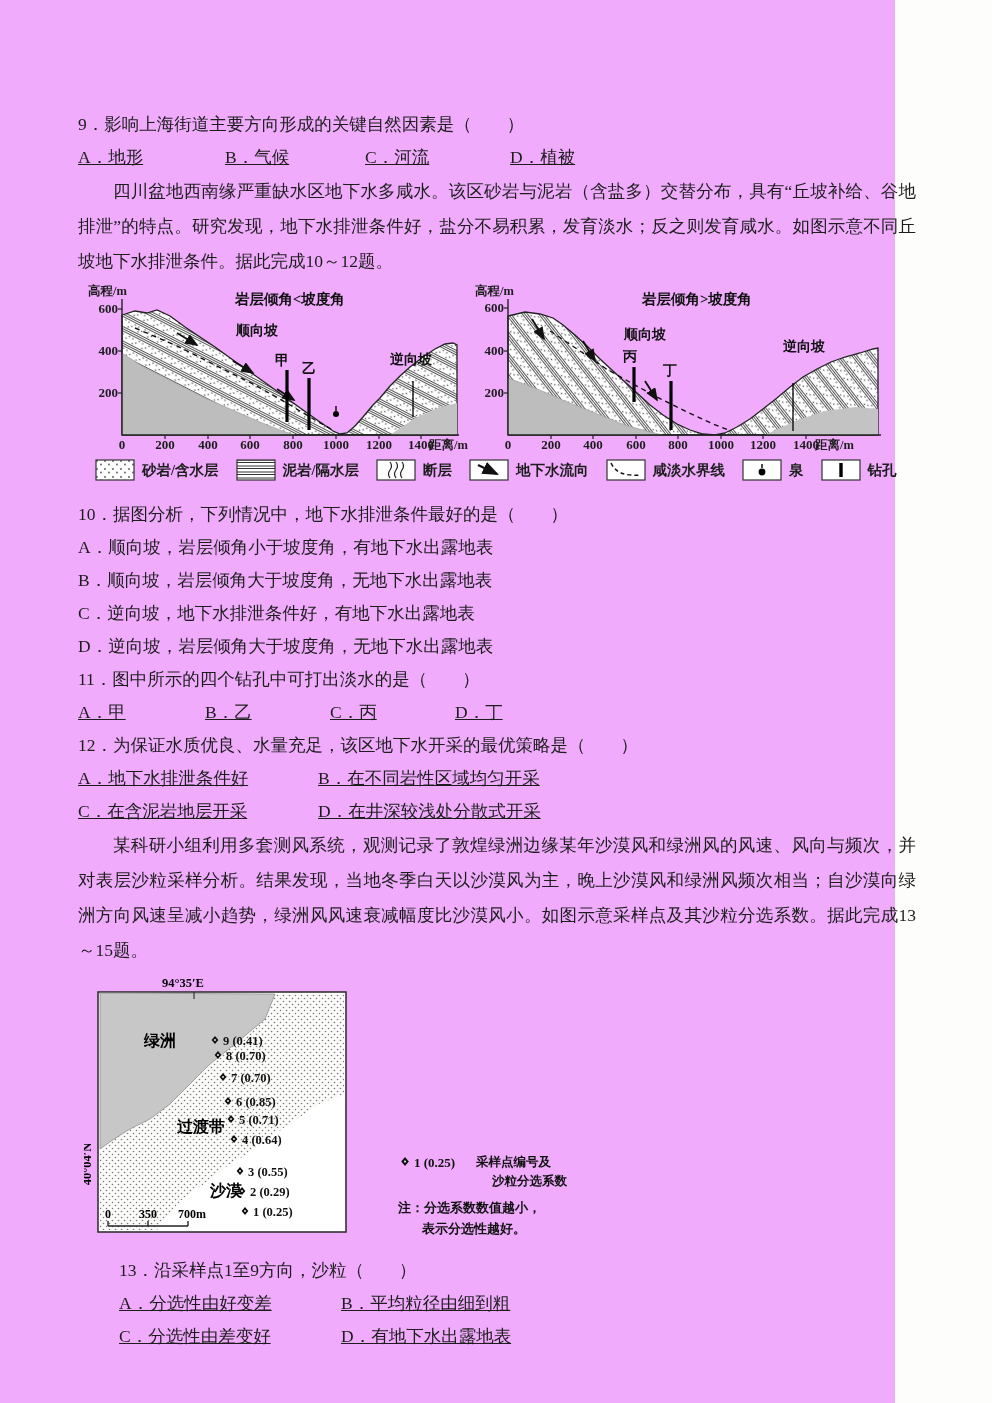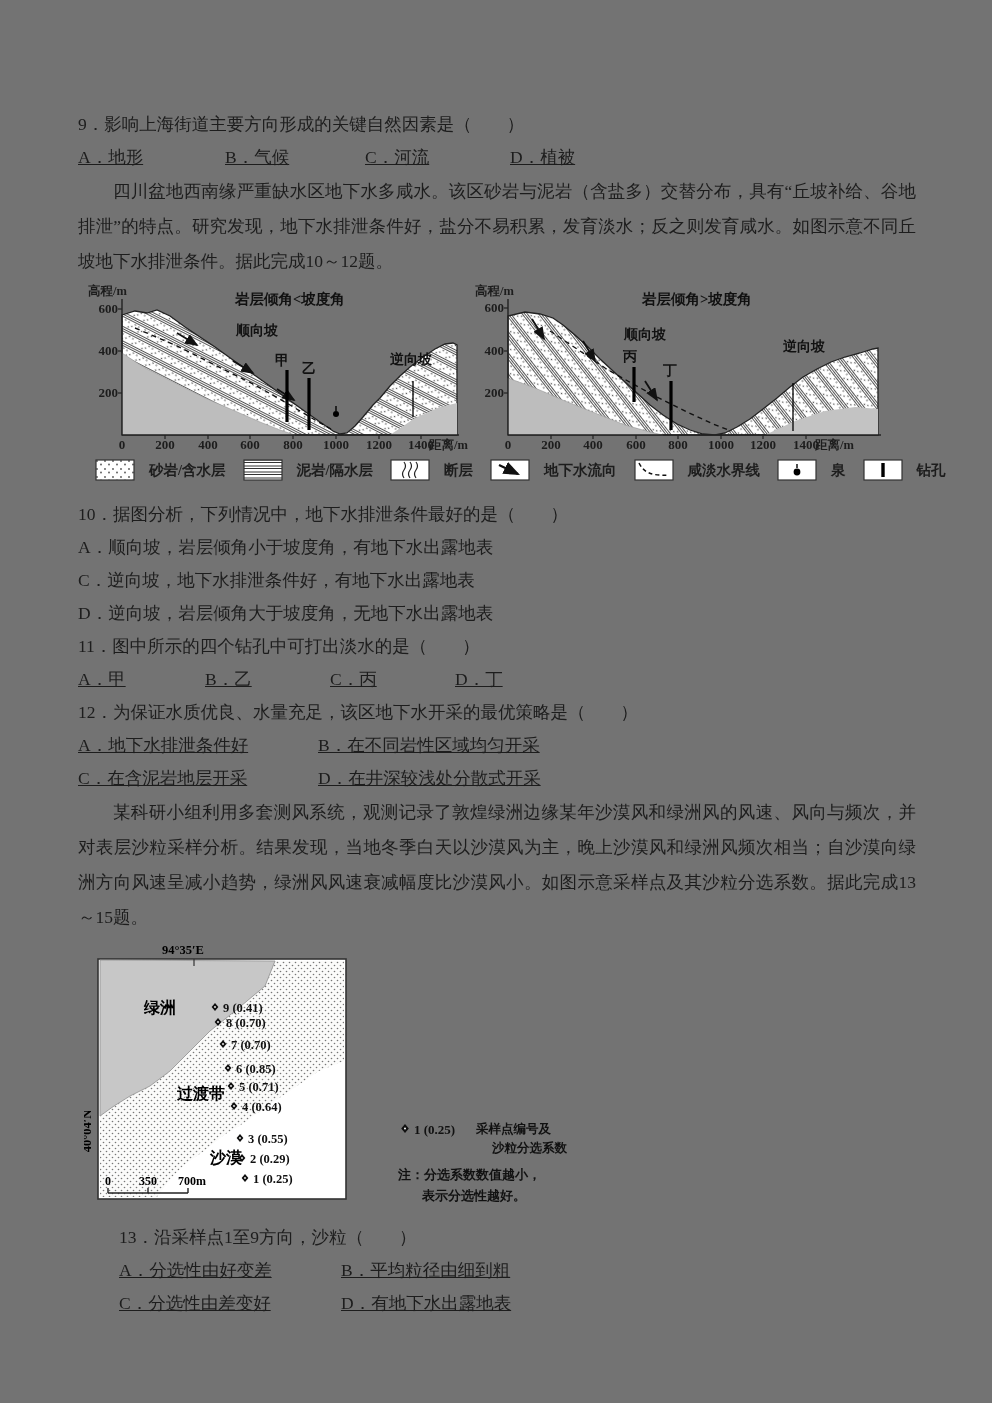--- a/index.html
+++ b/index.html
@@ -2,32 +2,32 @@
 <html><head>
 <meta charset="utf-8">
 <style>
   html,body{margin:0;padding:0;}
   body{
     width:992px;height:1403px;overflow:hidden;
     background:#fdfdfc;color:#1d1d1d;
     font-family:"Liberation Serif","DejaVu Serif",serif;
     position:relative;
   }
-  .sheet{position:absolute;left:0;top:0;width:992px;height:1403px;background:#737373;}
+  .sheet{position:absolute;left:0;top:0;width:895px;height:1403px;background:#f0abfc;}
   .content{position:absolute;left:78px;top:108px;width:838px;}
   .line{font-size:17.5px;line-height:33px;white-space:nowrap;}
   .passage{font-size:17.5px;line-height:35px;text-align:justify;text-indent:2em;white-space:normal;}
   .opts-inline span{display:inline-block;text-decoration:underline;}
   .q9w0{width:147px}.q9w1{width:140px}.q9w2{width:145px}
   .q11w0{width:127px}.q11w1{width:125px}.q11w2{width:125px}
   .halfw{width:240px;}
   .q13w{width:222px;}
   .fig1{margin:4px 0 0 7px;}
   .fig-legend{display:flex;align-items:center;margin:2px 0 0 10px;gap:17px;}
-  .fig-legend .item{display:flex;align-items:center;gap:14px;}
+  .fig-legend .item{display:flex;align-items:center;gap:7px;}
   .fig-legend .lab{font-size:14.5px;font-weight:600;white-space:nowrap;}
   .fig2{margin:8px 0 0 6px;}
   .q-block{margin:0;}
   .mt18{margin-top:17px;}
   .mt10{margin-top:10px;margin-left:41px;}
   svg text{font-family:"Liberation Serif","DejaVu Serif",serif;}
   .svgtxt{font-size:13px;font-weight:600;fill:#1d1d1d;}
   .svgsmall{font-size:12.5px;font-weight:600;fill:#1d1d1d;}
   .svgbig{font-size:14.5px;font-weight:600;fill:#111;}
   .svglabel{font-size:14px;font-weight:600;fill:#111;}
@@ -235,20 +235,21 @@
         <line x1="20" y1="4" x2="20" y2="18" stroke="#000" stroke-width="3.4"></line>
       </svg>
       <span class="lab">钻孔</span>
     </div>
   </div>
   </div>
 
   <div class="q-block mt18">
     <div class="line">10．据图分析，下列情况中，地下水排泄条件最好的是（　　）</div>
     <div class="line">A．顺向坡，岩层倾角小于坡度角，有地下水出露地表</div>
+    <div class="line">B．顺向坡，岩层倾角大于坡度角，无地下水出露地表</div>
     <div class="line">C．逆向坡，地下水排泄条件好，有地下水出露地表</div>
     <div class="line">D．逆向坡，岩层倾角大于坡度角，无地下水出露地表</div>
   </div>
 
   <div class="q-block">
     <div class="line">11．图中所示的四个钻孔中可打出淡水的是（　　）</div>
     <div class="line opts-inline">
       <span class="q11w0">A．甲</span><span class="q11w1">B．乙</span><span class="q11w2">C．丙</span><span>D．丁</span>
     </div>
   </div>

